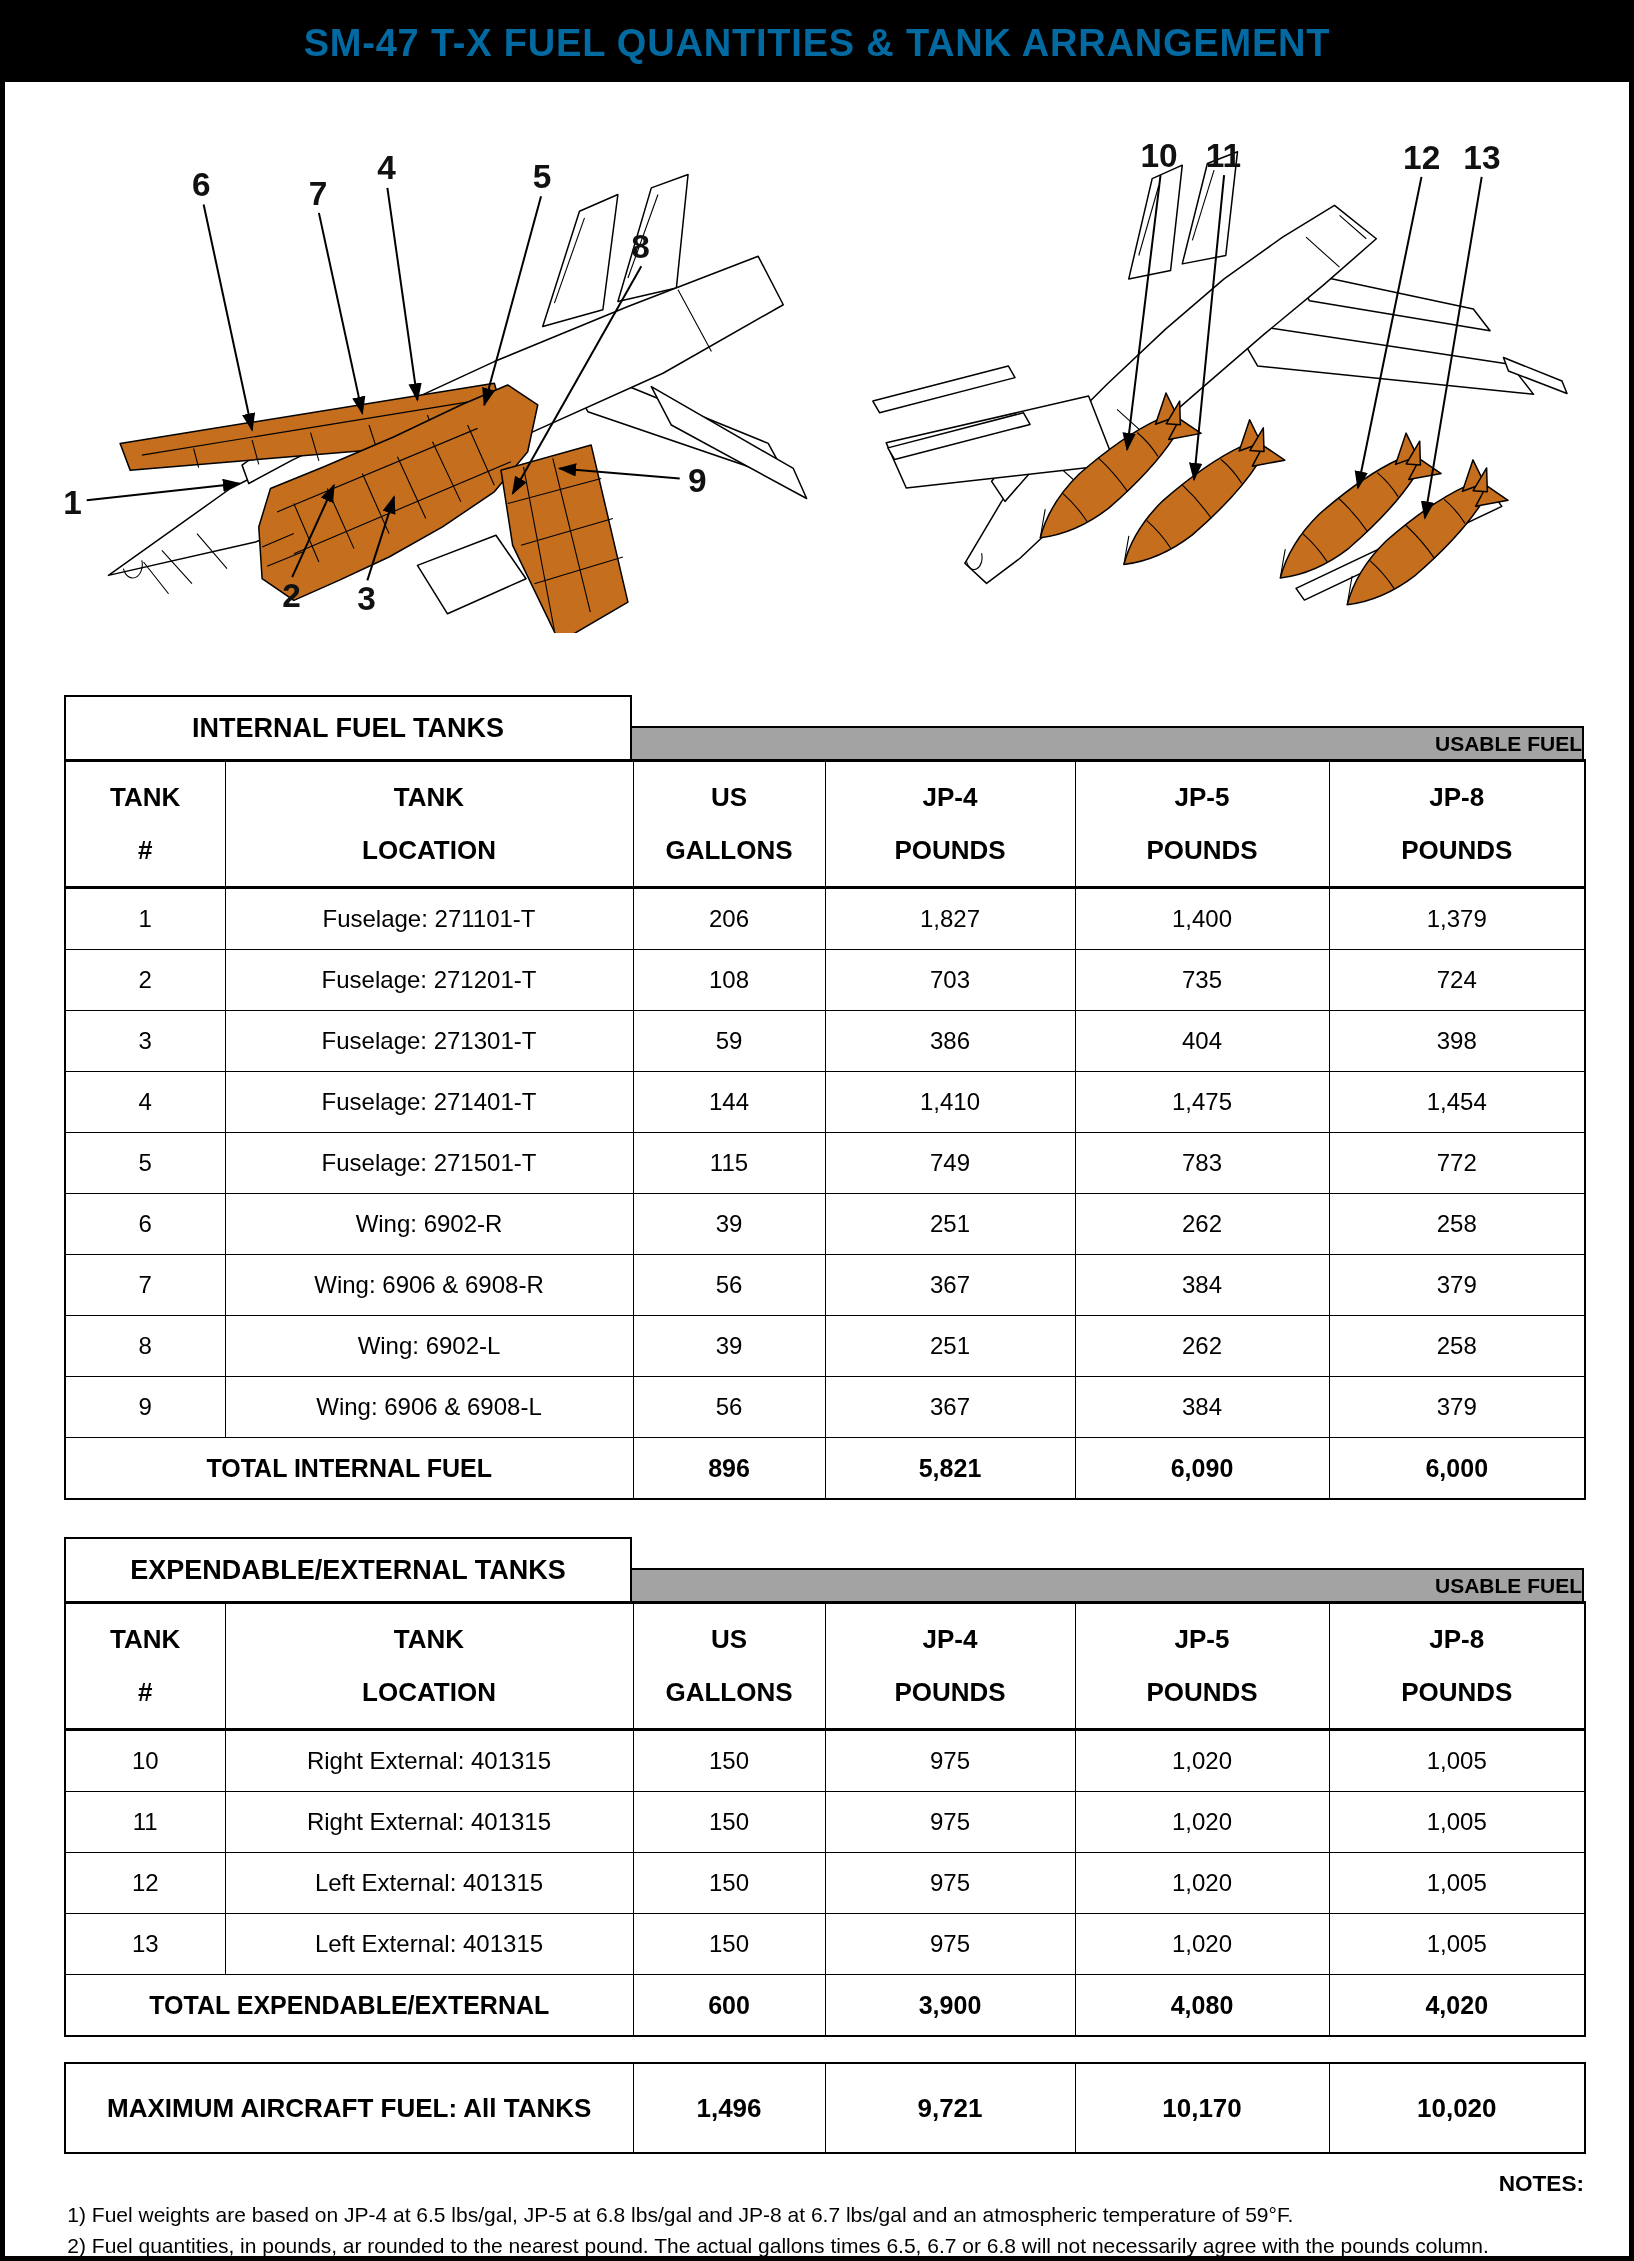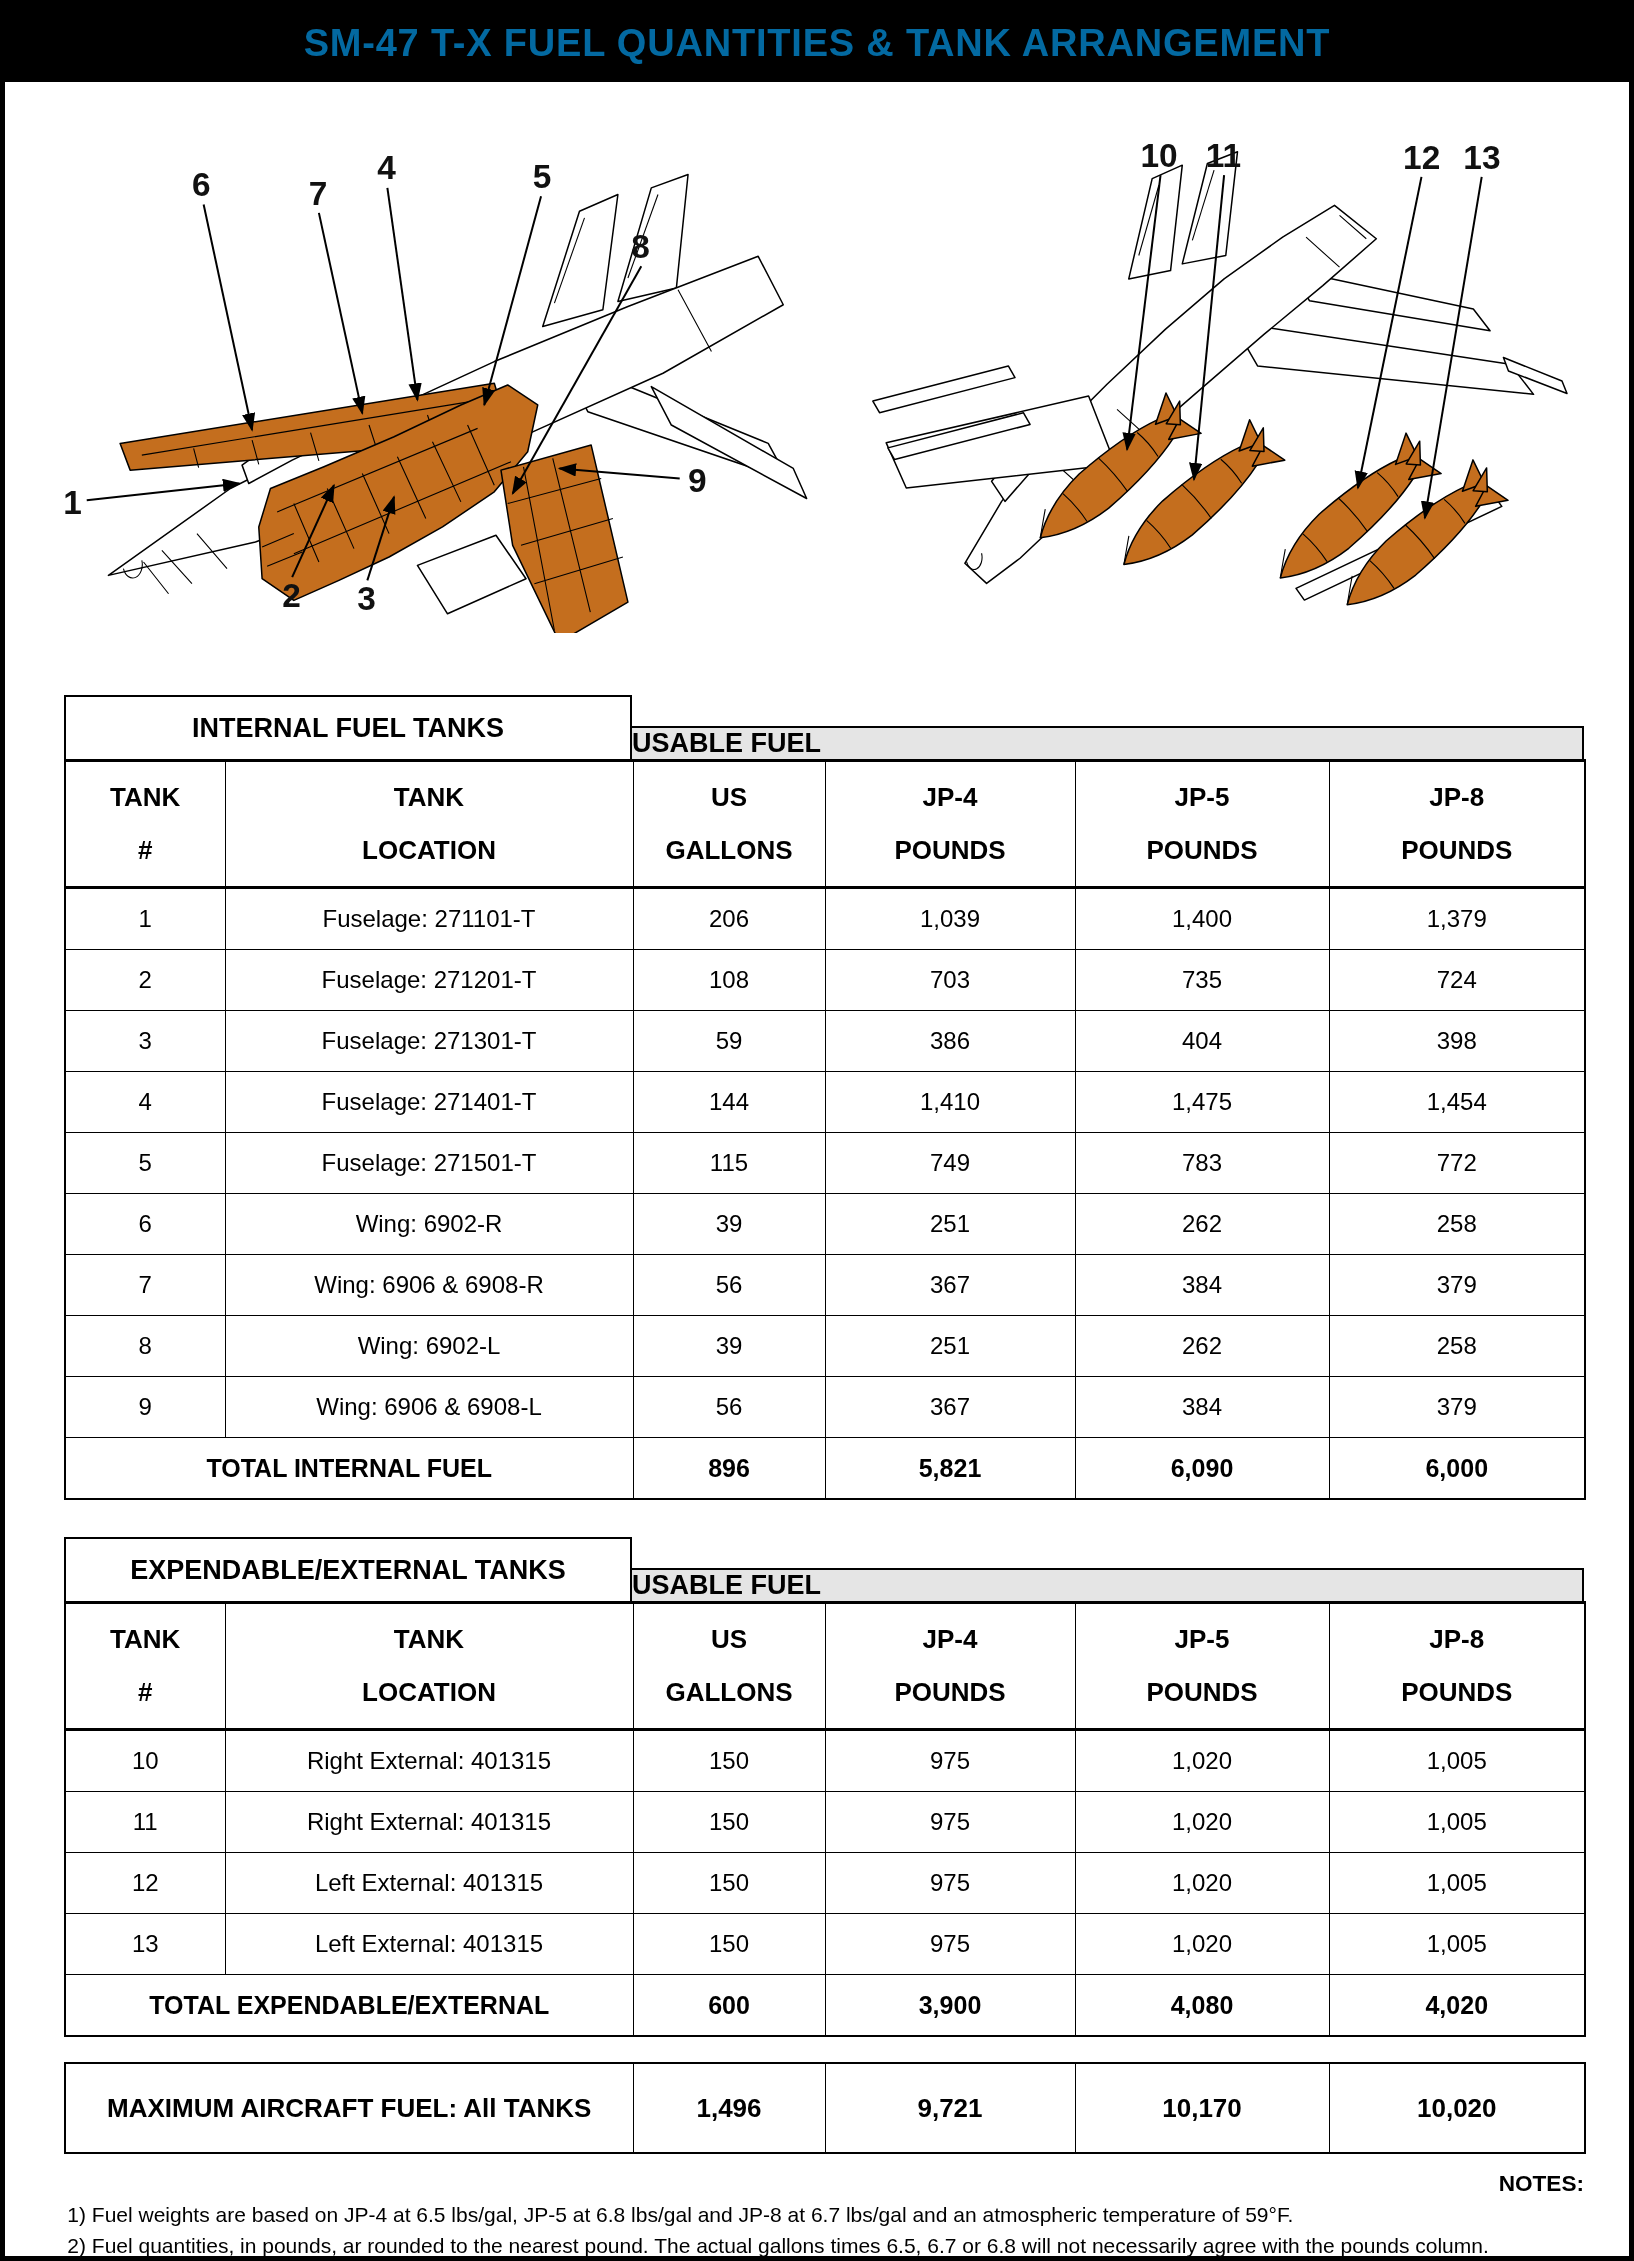--- a/index.html
+++ b/index.html
@@ -38,22 +38,22 @@
   .tbl-head{position:relative;height:64px;}
   .tbl-head-left{
     position:absolute;left:0;top:0;bottom:0;width:568px;
     border:2.5px solid #000;border-bottom:none;box-sizing:border-box;
     display:flex;align-items:center;justify-content:center;
     font-size:27px;font-weight:bold;background:#fff;
   }
   .tbl-head-right{
     position:absolute;left:568px;right:0;top:31px;bottom:0;
     border:2.5px solid #000;border-bottom:none;border-left:none;box-sizing:border-box;
-    display:flex;align-items:center;justify-content:flex-start;
-    font-size:27px;font-weight:bold;background:#e5e5e5;
+    display:flex;align-items:center;justify-content:flex-end;
+    font-size:21px;font-weight:bold;background:#a3a3a3;
   }
   table.fuel-table{
     width:1520px;border-collapse:collapse;table-layout:fixed;
     border:2.5px solid #000;border-top:3.3px solid #000;
   }
   table.fuel-table th,table.fuel-table td{border:1.7px solid #000;padding:0;}
   table.fuel-table thead th{
     border-bottom:3.3px solid #000;height:124px;
     font-size:26px;font-weight:bold;text-align:center;vertical-align:middle;
   }
@@ -237,21 +237,21 @@
                 <span class="hl">JP-8</span>
                 <span class="hl">POUNDS</span>
               </th>
           </tr>
         </thead>
         <tbody>
           <tr>
             <td>1</td>
             <td class="c-loc">Fuselage: 271101-T</td>
             <td>206</td>
-            <td>1,039</td>
+            <td>1,827</td>
             <td>1,400</td>
             <td>1,379</td>
           </tr>
           <tr>
             <td>2</td>
             <td class="c-loc">Fuselage: 271201-T</td>
             <td>108</td>
             <td>703</td>
             <td>735</td>
             <td>724</td>

